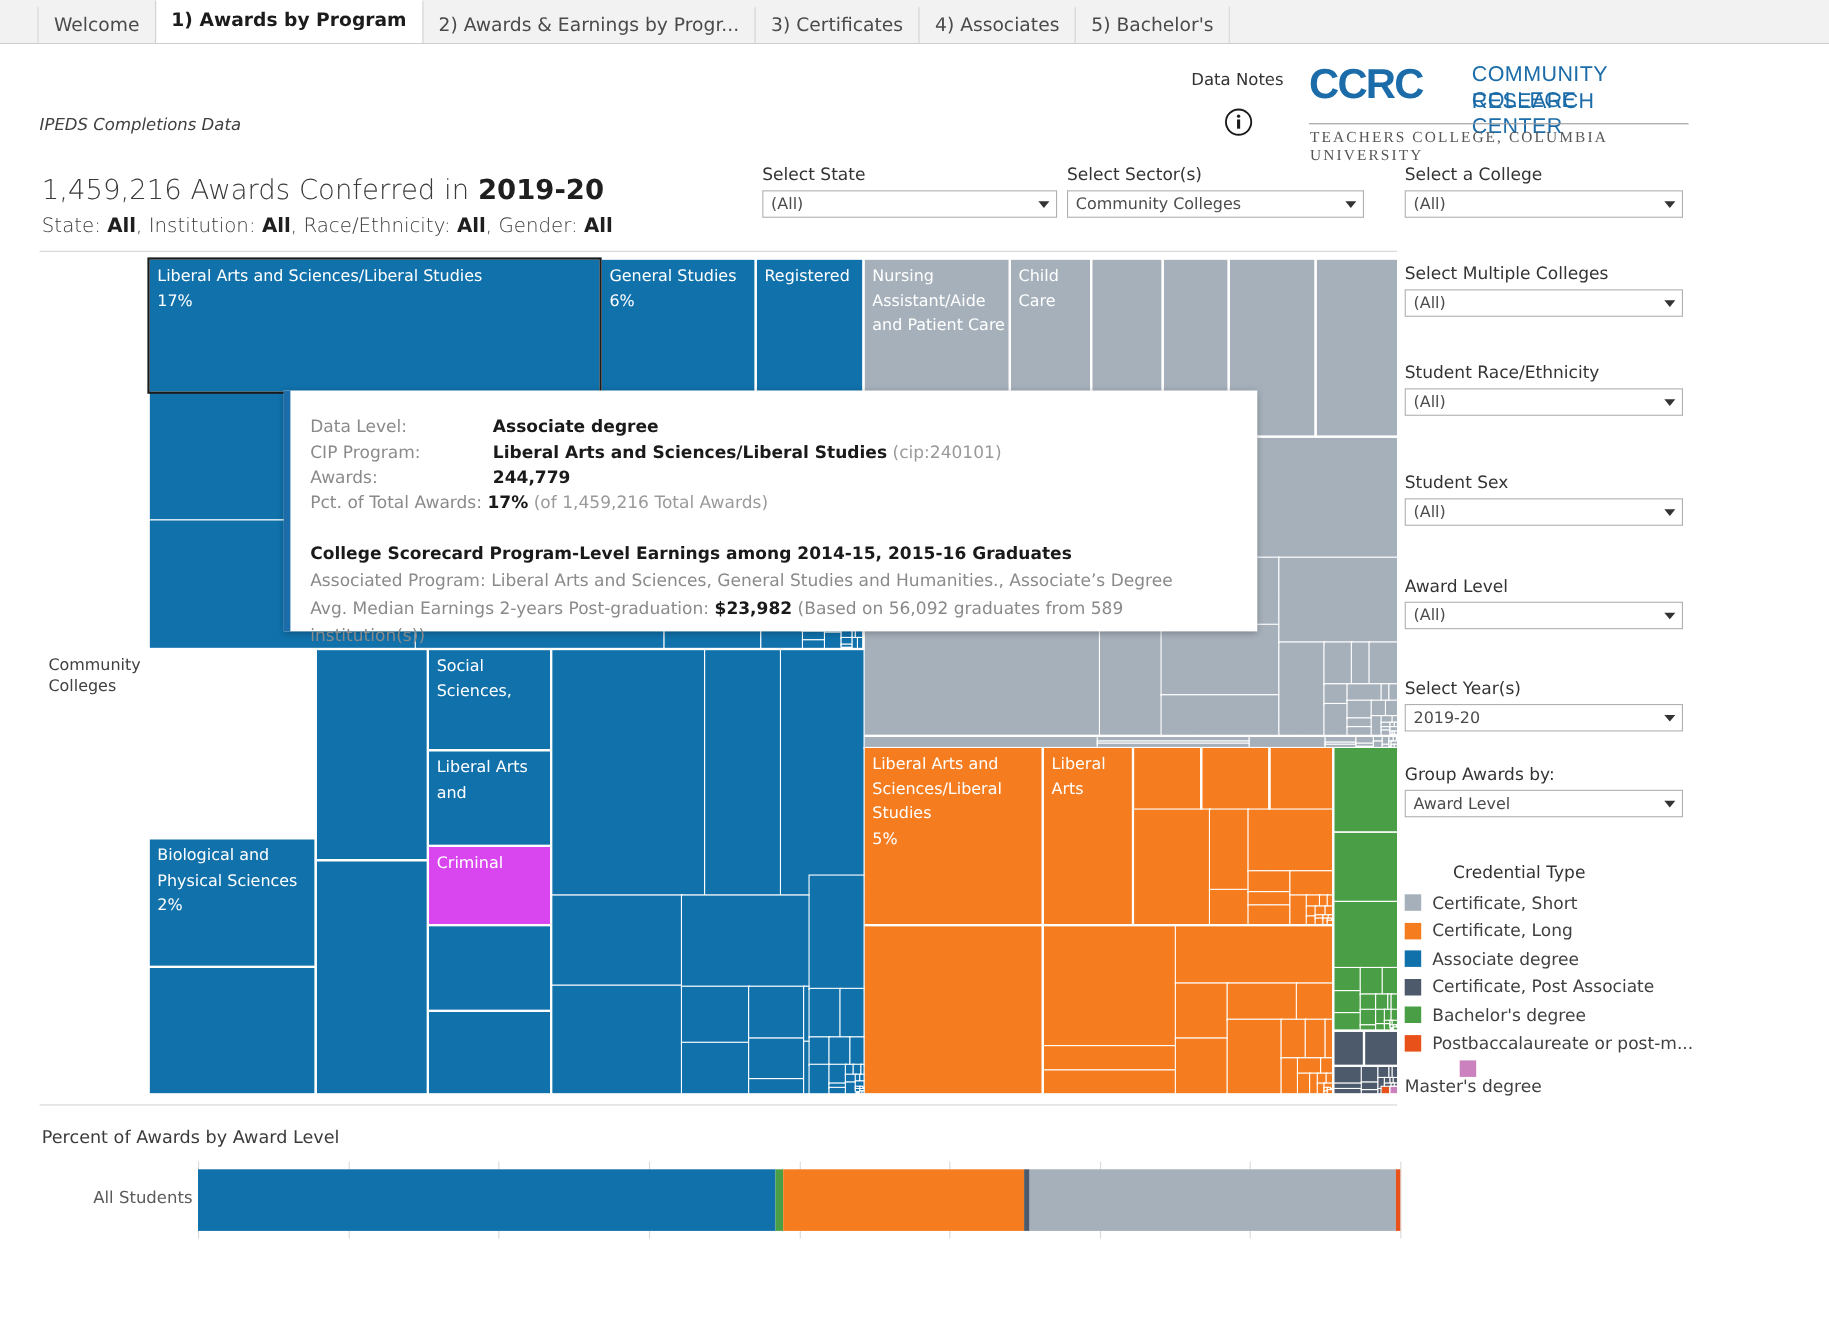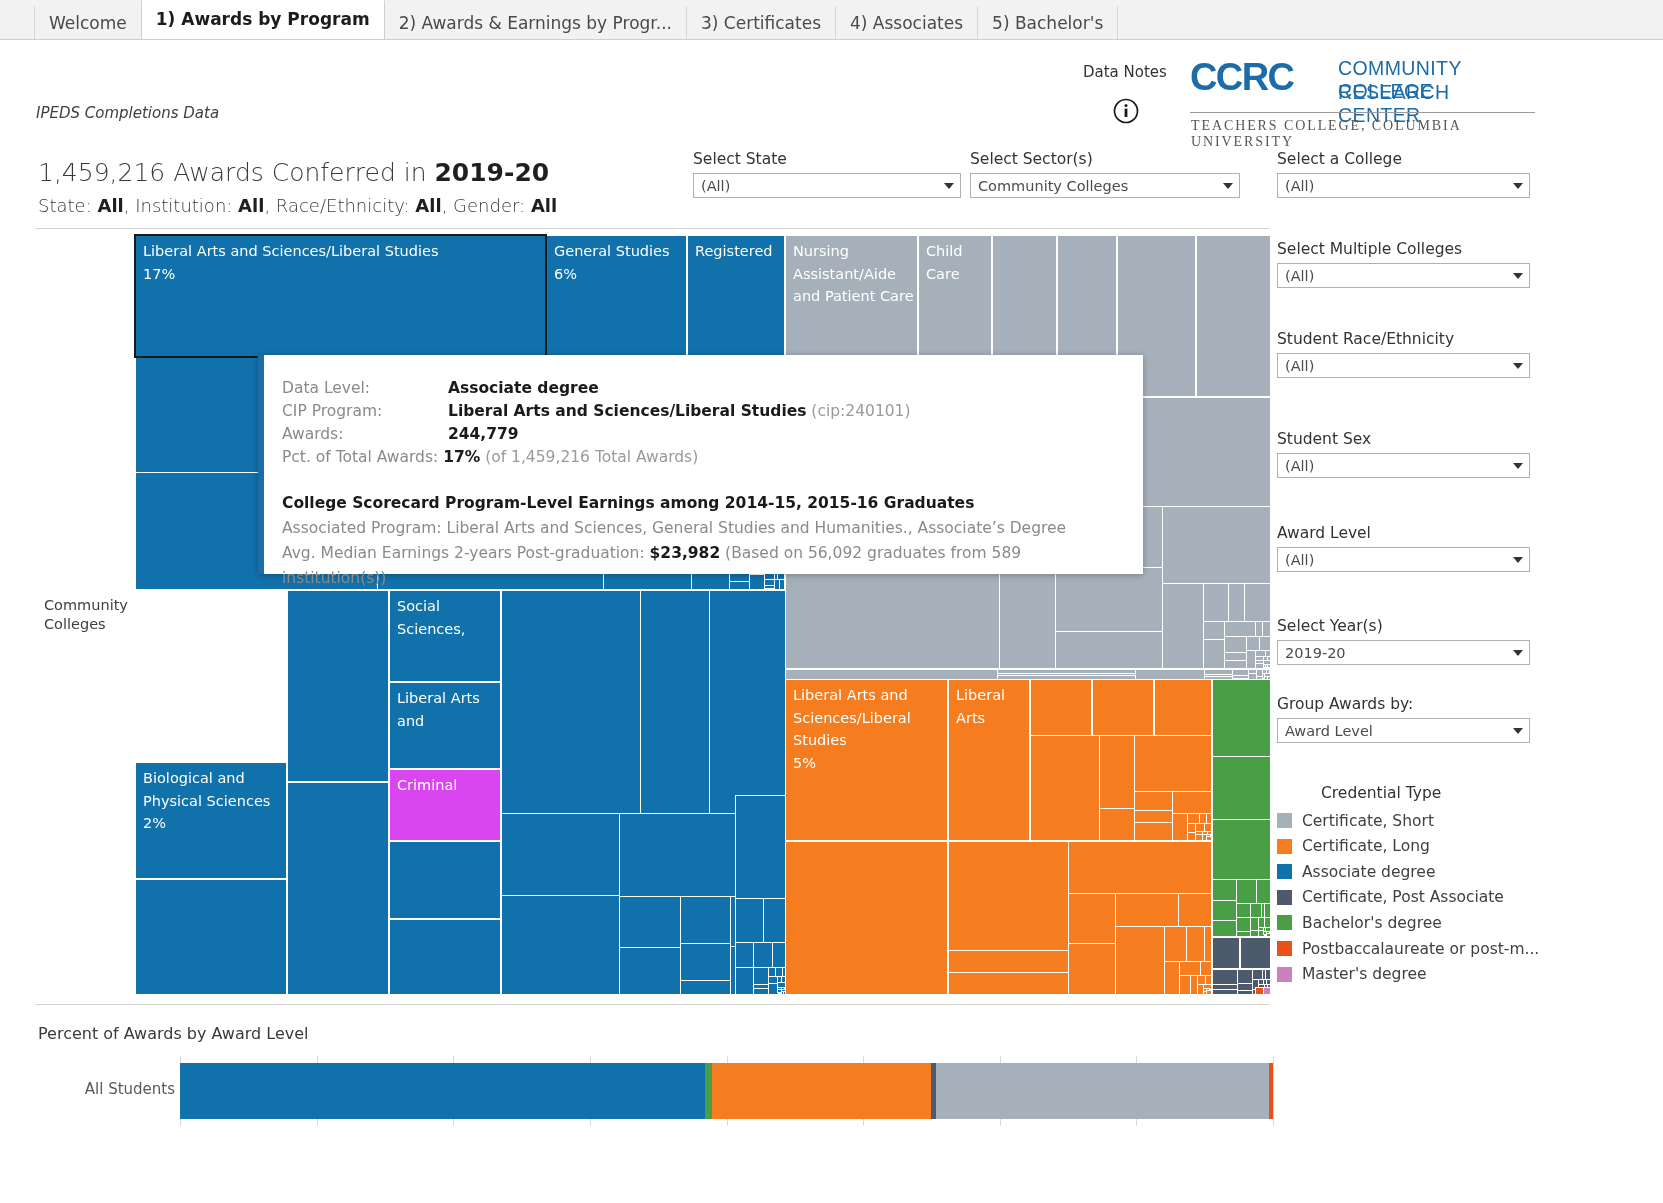--- a/index.html
+++ b/index.html
@@ -345,21 +345,21 @@
         <span class="legend-text">Certificate, Post Associate</span>
       </div>
       <div class="legend-item" style="top: 912.4px;">
         <span class="legend-swatch" style="background: rgb(74, 159, 70);"></span>
         <span class="legend-text">Bachelor's degree</span>
       </div>
       <div class="legend-item" style="top: 938px;">
         <span class="legend-swatch" style="background: rgb(232, 82, 26);"></span>
         <span class="legend-text">Postbaccalaureate or post-m...</span>
       </div>
-      <div class="legend-item" style="top: 963.6px;">
+      <div class="legend-item" style="top: 963.6px; flex-direction: column;">
         <span class="legend-swatch" style="background: rgb(203, 129, 189);"></span>
         <span class="legend-text">Master's degree</span>
       </div>
     </div>
 
 <div class="tm-sep-top"></div>
 <div class="row-label">Community Colleges</div>
 <div id="treemap">
       <div class="cell selected" style="left: 0px; top: 0px; width: 409px; height: 120px; background: rgb(16, 113, 171);">
         <div class="cell-label">Liberal Arts and Sciences/Liberal Studies<span class="cell-pct">17%</span></div>

